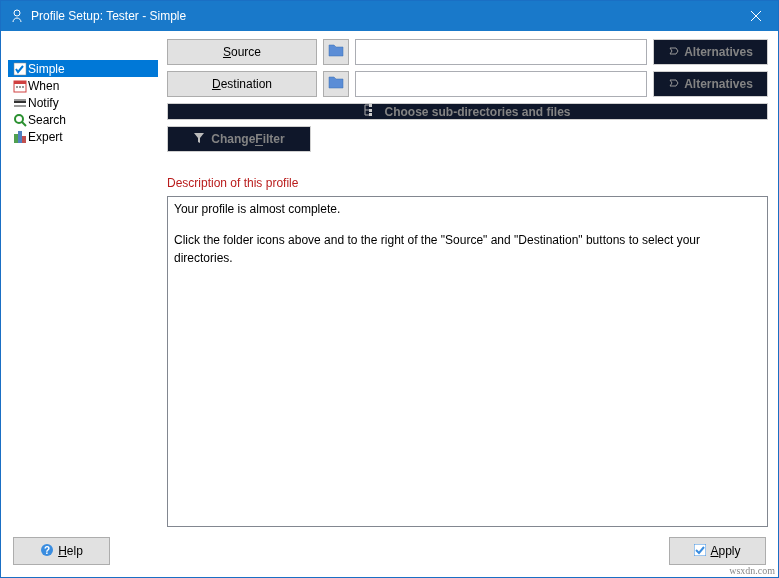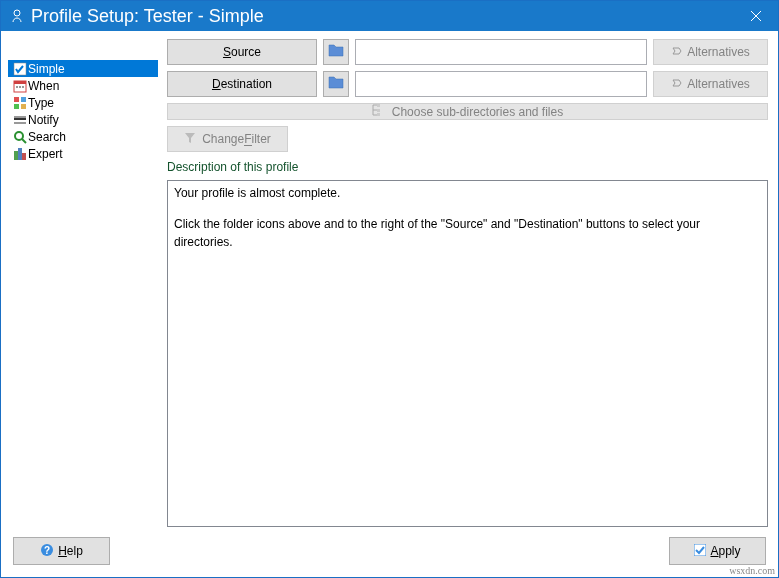--- a/index.html
+++ b/index.html
@@ -1,47 +1,47 @@
 <!DOCTYPE html>
 <html><head>
   <meta charset="utf-8">
   <style>
     * { box-sizing: border-box; margin: 0; padding: 0; font-family: "Segoe UI", Tahoma, sans-serif; }
     body { background: #fff; width: 779px; height: 578px; display: flex; flex-direction: column; border: 1px solid #1a6fc4; }
     
-    .titlebar { background: #1979ca; color: #fff; height: 30px; display: flex; align-items: center; padding: 0 8px; font-size: 18px; }
+    .titlebar { background: #1979ca; color: #fff; height: 30px; display: flex; align-items: center; padding: 0 8px; font-size: 12px; }
     .titlebar .icon { width: 16px; height: 16px; margin-right: 6px; display: flex; align-items: center; justify-content: center; }
     .titlebar .title { flex: 1; }
     .titlebar .close { width: 45px; height: 30px; display: flex; align-items: center; justify-content: center; margin-right: -8px; cursor: default; }
     
     .content { flex: 1; display: flex; padding: 8px 10px 0 6px; gap: 8px; background: #fff; overflow: hidden; }
     
     .sidebar { width: 152px; background: #fff; border: 1px solid #fff; padding-top: 20px; }
     .sidebar-item { display: flex; align-items: center; height: 17px; padding: 0 4px; font-size: 12px; cursor: default; }
     .sidebar-item.selected { background: #0078d7; color: #fff; }
     .sidebar-item .si-icon { width: 16px; height: 16px; display: flex; align-items: center; justify-content: center; flex-shrink: 0; }
     
     .main { flex: 1; display: flex; flex-direction: column; gap: 6px; }
     
     .row { display: flex; align-items: center; gap: 6px; }
     .btn { background: #e1e1e1; border: 1px solid #adadad; height: 26px; font-size: 12px; display: flex; align-items: center; justify-content: center; cursor: default; }
     .btn.wide { width: 150px; }
-    .btn.disabled { color: #838383; background: #e5e5e5; border-color: #d0d0d0; }
+    .btn.disabled { color: #838383; background: #0f172a; border-color: #d0d0d0; font-weight: bold; }
     
     .folder-icon-btn { width: 26px; height: 26px; background: #e1e1e1; border: 1px solid #adadad; display: flex; align-items: center; justify-content: center; cursor: default; }
     
     .path-input { flex: 1; height: 26px; border: 1px solid #abadb3; background: #fff; padding: 0 4px; font-size: 12px; }
     
     .alt-btn { width: 115px; }
     
     .row2 { display: flex; gap: 6px; flex-direction: column; }
     .sub-btn { flex: 1; }
-    .filter-btn { width: 121px; }
-    
-    .group-label { font-size: 12px; color: #14532d; margin-top: 2px; }
+    .filter-btn { width: 144px; }
+    
+    .group-label { font-size: 12px; color: #b91c1c; margin-top: 18px; }
     .description { flex: 1; border: 1px solid #828790; background: #fff; padding: 4px 6px; font-size: 12px; line-height: 1.45; overflow: auto; }
     .description p { margin-bottom: 14px; }
     
     .footer { display: flex; padding: 10px 12px 12px 12px; background: #fff; gap: 8px; align-items: center; }
     .footer .spacer { flex: 1; }
     .fbtn { width: 97px; height: 28px; background: #e1e1e1; border: 1px solid #adadad; font-size: 12px; display: flex; align-items: center; justify-content: center; gap: 4px; cursor: default; }
     .fbtn.default { border: 2px solid #0078d7; }
     .fbtn u { text-decoration: underline; }
     
     .watermark { position: absolute; bottom: 2px; right: 4px; font-size: 10px; color: #888; font-family: Liberation Serif, serif; }
@@ -80,31 +80,20 @@
       <span class="si-icon">
         <svg width="14" height="14" viewBox="0 0 14 14">
             <rect x="1" y="2" width="12" height="11" fill="#fff" stroke="#d04040"></rect>
             <rect x="1" y="2" width="12" height="3" fill="#d04040"></rect>
             <rect x="3" y="7" width="2" height="2" fill="#999"></rect>
             <rect x="6" y="7" width="2" height="2" fill="#999"></rect>
             <rect x="9" y="7" width="2" height="2" fill="#999"></rect>
           </svg>
       </span>
       <span>When</span>
-    </div>
-    <div class="sidebar-item">
-      <span class="si-icon">
-        <svg width="14" height="14" viewBox="0 0 14 14">
-            <rect x="1" y="1" width="5" height="5" fill="#e05050"></rect>
-            <rect x="8" y="1" width="5" height="5" fill="#50a0e0"></rect>
-            <rect x="1" y="8" width="5" height="5" fill="#50c050"></rect>
-            <rect x="8" y="8" width="5" height="5" fill="#e0b050"></rect>
-          </svg>
-      </span>
-      <span>Type</span>
     </div>
     <div class="sidebar-item">
       <span class="si-icon">
         <svg width="14" height="14" viewBox="0 0 14 14">
             <rect x="1" y="5" width="12" height="2" fill="#333"></rect>
             <rect x="1" y="3" width="12" height="2" fill="#999"></rect>
             <rect x="1" y="9" width="12" height="2" fill="#999"></rect>
           </svg>
       </span>
       <span>Notify</span>

